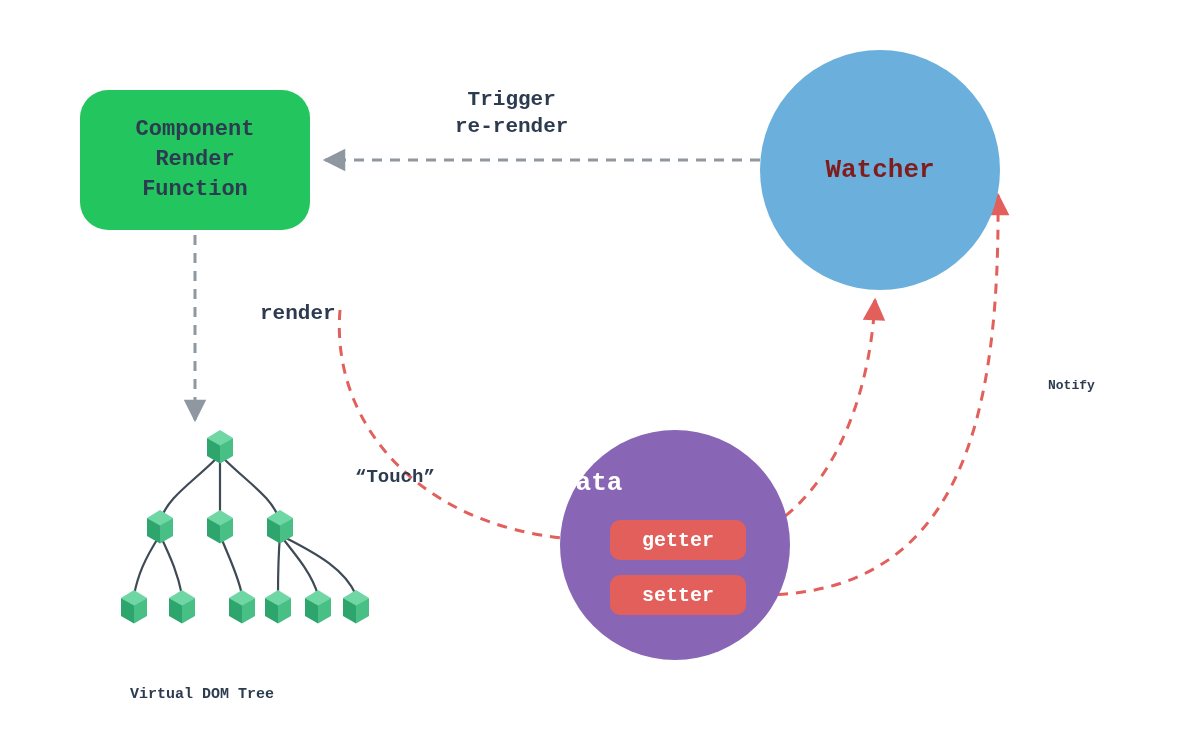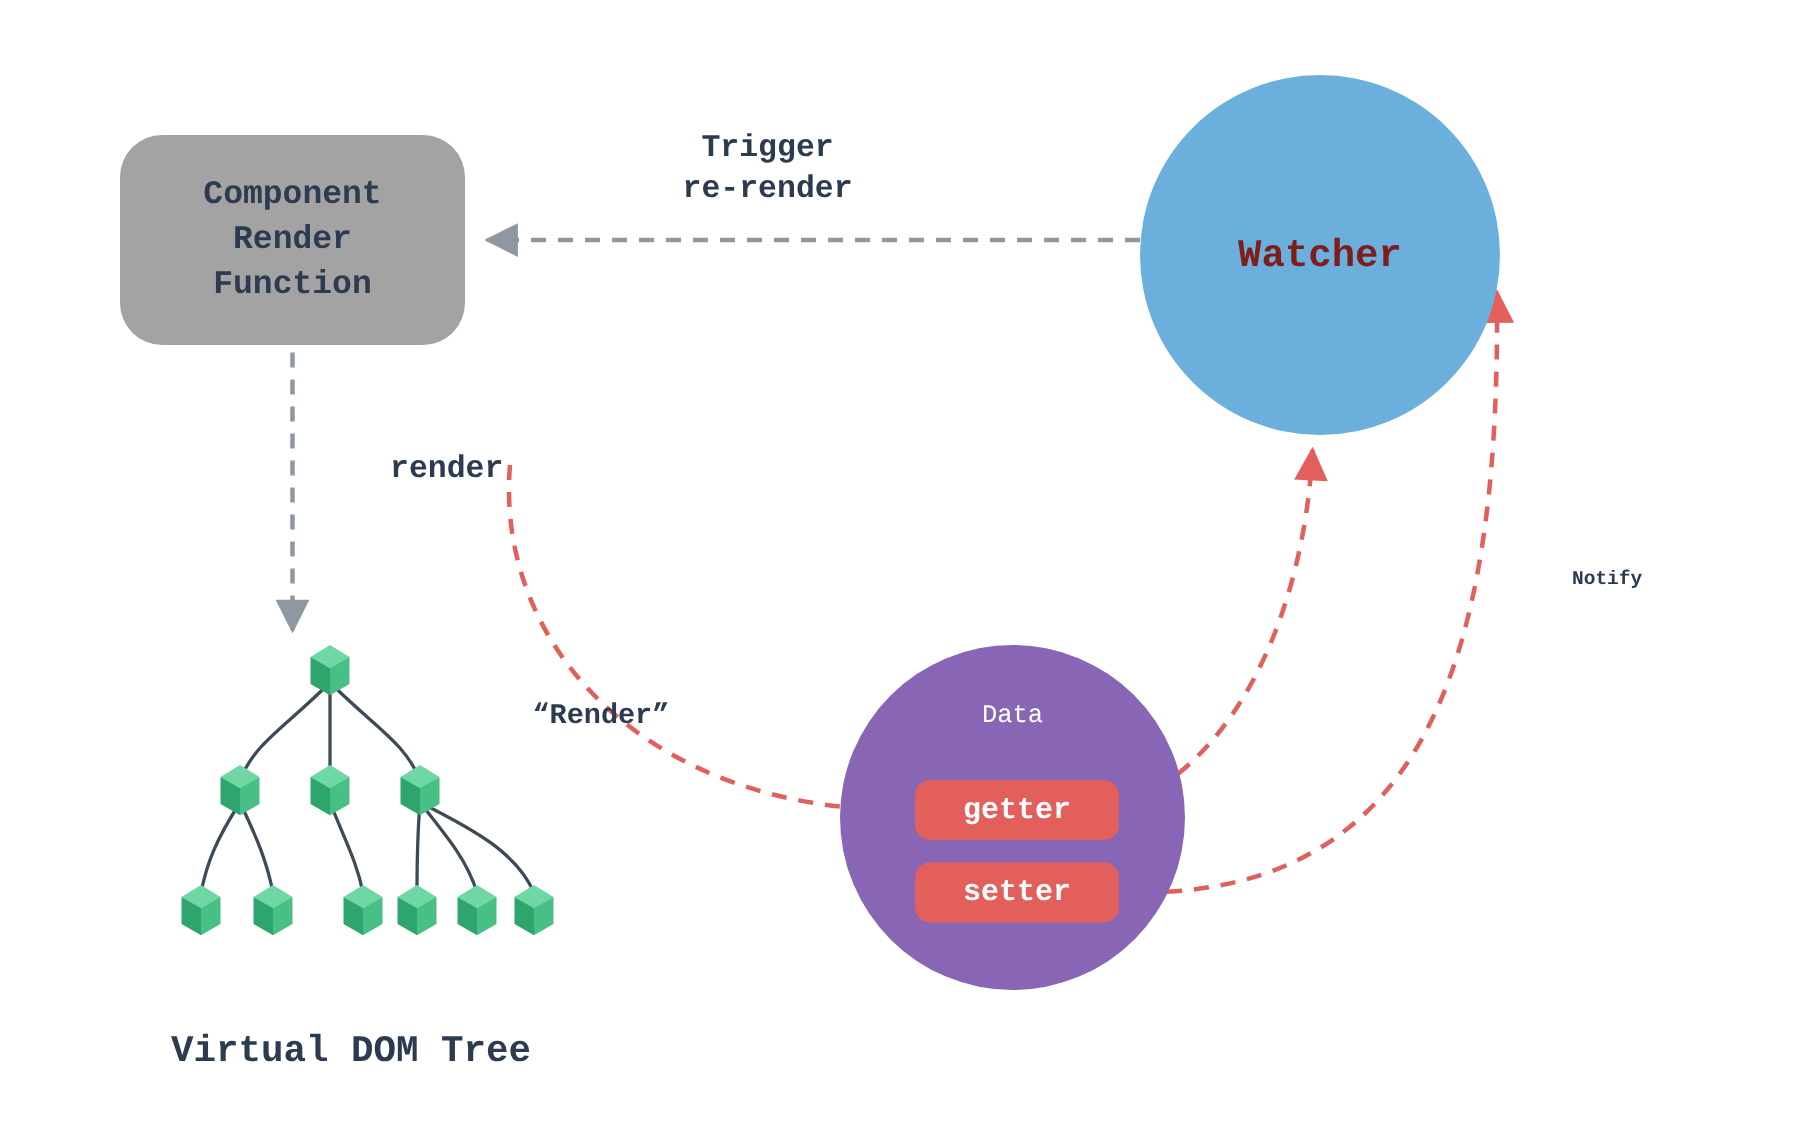--- a/index.html
+++ b/index.html
@@ -23,21 +23,21 @@
     pointer-events: none;
   }
 
   
   .render-box {
     position: absolute;
     left: 80px;
     top: 90px;
     width: 230px;
     height: 140px;
-    background: #a3a3a3;
+    background: #22c55e;
     border-radius: 28px;
     display: flex;
     align-items: center;
     justify-content: center;
     text-align: center;
   }
   .render-box .text {
     color: #2d3b50;
     font-weight: 700;
     font-size: 22px;
@@ -71,24 +71,23 @@
     top: 430px;
     width: 230px;
     height: 230px;
     background: #8866b5;
     border-radius: 50%;
   }
   .data-label {
     position: absolute;
     left: 0; right: 0;
     top: 38px;
-    text-align: center;
     color: #ffffff;
-    font-weight: 400;
-    font-size: 17px;
+    font-weight: 700;
+    font-size: 26px;
   }
   .pill {
     position: absolute;
     width: 136px;
     height: 40px;
     background: #e25f5b;
     border-radius: 10px;
     display: flex;
     align-items: center;
     justify-content: center;
@@ -107,21 +106,21 @@
     font-weight: 700;
     text-align: center;
     line-height: 1.3;
     white-space: pre-line;
   }
   .lbl.trigger   { left: 455px; top: 62px;  font-size: 21px; margin-top: 24px; }
   .lbl.render    { left: 260px; top: 300px; font-size: 21px; }
   .lbl.touch     { left: 355px; top: 465px; font-size: 19px; }
   .lbl.collect   { left: 690px; top: 330px; font-size: 19px; }
   .lbl.notify    { left: 1048px; top: 378px; font-size: 13px; }
-  .lbl.vdom      { left: 114px; top: 685px; font-size: 25px; text-align: right; }
+  .lbl.vdom      { left: 130px; top: 685px; font-size: 15px; text-align: right; }
 
   
   .tree {
     position: absolute;
     left: 120px;
     top: 425px;
     width: 260px;
     height: 250px;
   }
   .tree svg {
@@ -213,21 +212,21 @@
       <span>getter</span>
     </div>
     <div class="pill setter">
       <span>setter</span>
     </div>
   </div>
 
   <div class="lbl trigger">Trigger
 re-render</div>
   <div class="lbl render">render</div>
-  <div class="lbl touch">“Render”</div>
+  <div class="lbl touch">“Touch”</div>
   <div class="lbl notify">Notify</div>
   <div class="lbl vdom">Virtual DOM Tree</div>
 
   <div class="tree">
     <svg viewBox="0 0 260 250">
       <g stroke="#3f4a57" stroke-width="2.2" fill="none">
 
         <path d="M100 30 C 70 60, 50 70, 40 95"></path>
         <path d="M100 30 C 100 55, 100 70, 100 95"></path>
         <path d="M100 30 C 130 60, 150 70, 160 95"></path>

